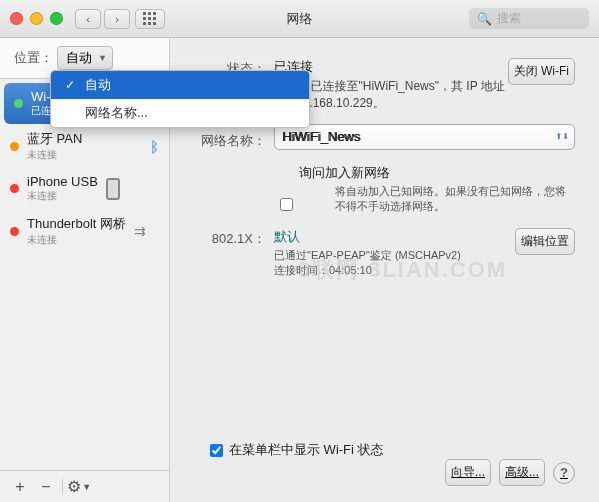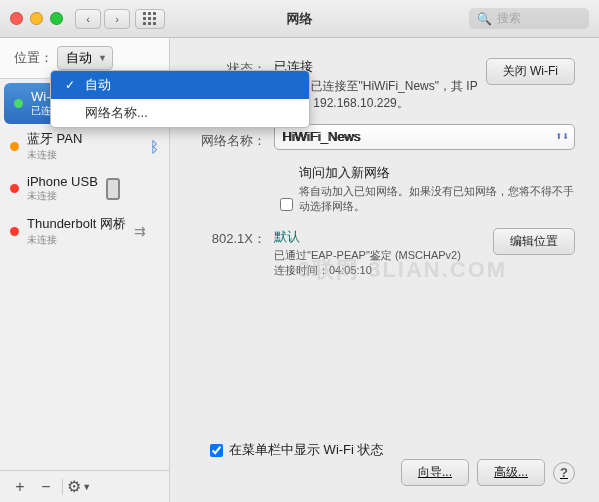--- a/index.html
+++ b/index.html
@@ -76,21 +76,21 @@
       width: 3px;
       height: 3px;
       background: #666;
       border-radius: 0.5px;
     }
     .title-text {
       position: absolute;
       left: 50%;
       transform: translateX(-50%);
       font-size: 13px;
-      font-weight: 700;
+      font-weight: 400;
       color: #333;
     }
     .search-box {
       position: absolute;
       right: 10px;
       display: flex;
       align-items: center;
       background: rgba(0,0,0,0.08);
       border-radius: 5px;
       padding: 2px 8px;
@@ -298,21 +298,21 @@
     }
     .status-sub {
       color: #444;
       font-size: 12px;
       margin-top: 2px;
     }
     .btn-action {
       background: linear-gradient(to bottom, #f5f5f5, #e0e0e0);
       border: 1px solid #b0b0b0;
       border-radius: 5px;
-      padding: 4px 16px;
+      padding: 4px 5px;
       font-size: 12px;
       cursor: pointer;
       color: #222;
       white-space: nowrap;
     }
 
     
     .network-row {
       display: flex;
       align-items: flex-end;
@@ -365,20 +365,21 @@
     }
     .checkbox-label {
       font-size: 13px;
       color: #222;
     }
     .checkbox-desc {
       font-size: 11px;
       color: #555;
       margin-top: 2px;
       line-height: 1.4;
+      margin-left: 36px;
     }
 
     
     .auth-row {
       display: flex;
       align-items: flex-start;
       margin-bottom: 14px;
     }
     .auth-content {
       flex: 1;

